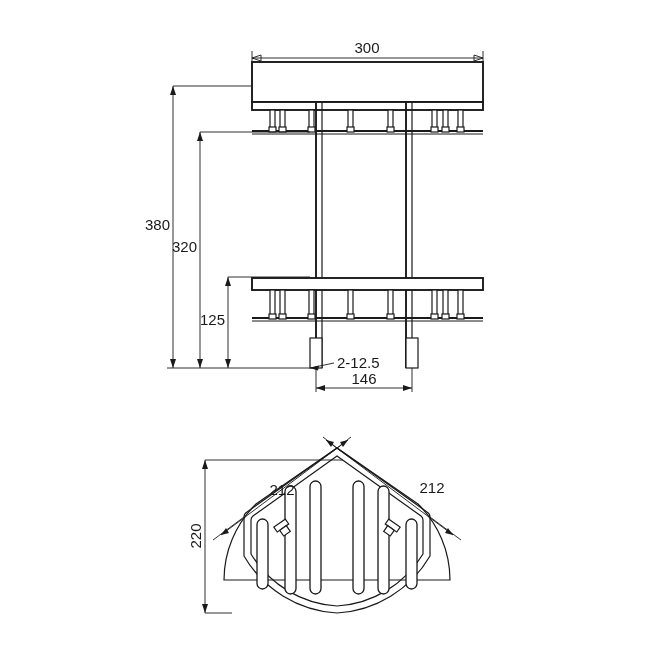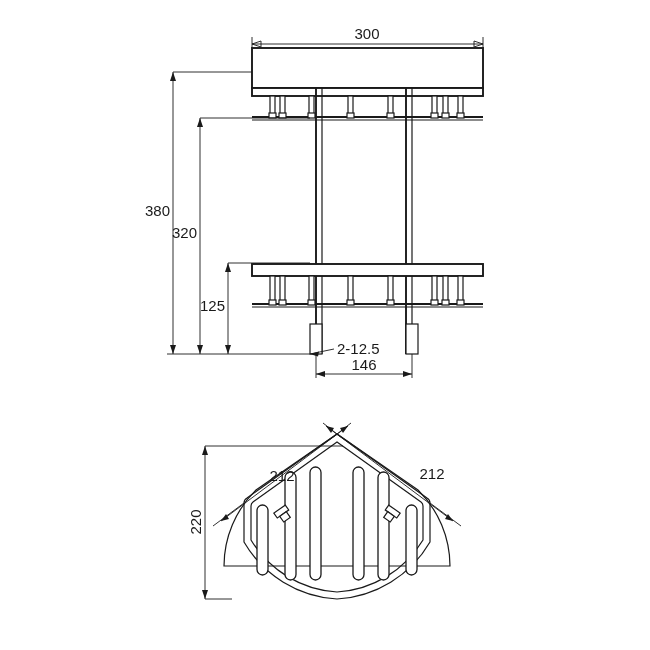--- a/index.html
+++ b/index.html
@@ -10,21 +10,21 @@
   }
   body {
     width: 650px;
     height: 650px;
     font-family: "Liberation Sans", sans-serif;
     overflow: hidden;
     position: relative;
   }
   #drawing-root {
     position: absolute;
-    top: 2px;
+    top: 16px;
     left: 0;
     width: 650px;
     height: 558px;
   }
   svg {
     display: block;
     width: 650px;
     height: 650px;
     background: #ffffff;
   }

